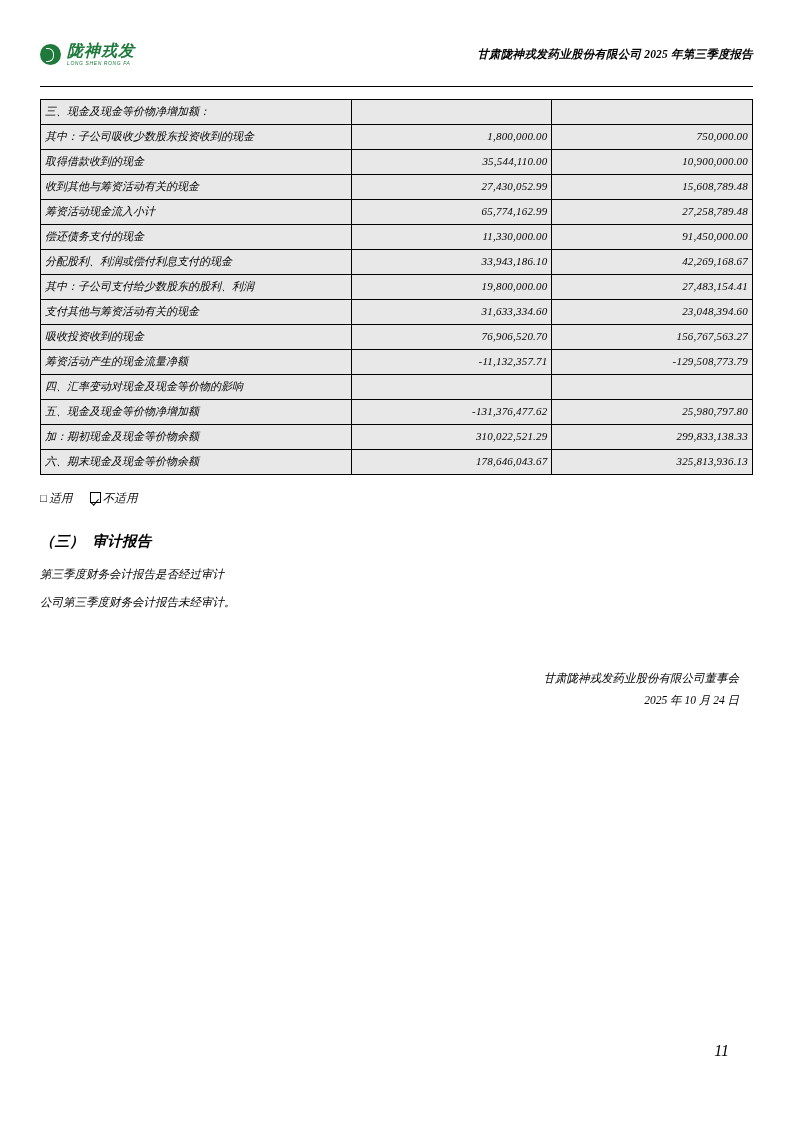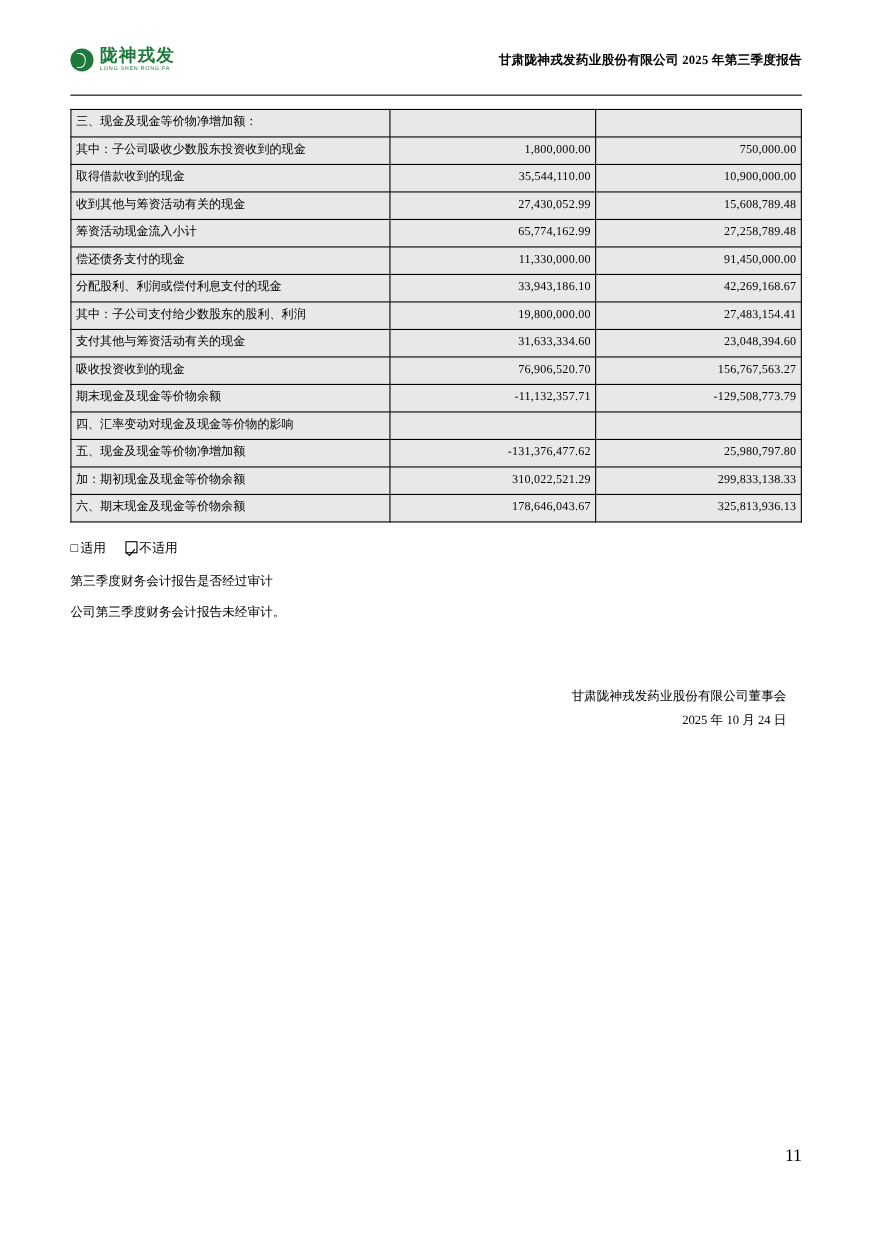--- a/index.html
+++ b/index.html
@@ -12,21 +12,22 @@
     height: 1122px;
     font-family: "Liberation Serif", "DejaVu Serif", serif;
     color: #000000;
     position: relative;
   }
   .page {
     position: relative;
     width: 793px;
     height: 1122px;
     box-sizing: border-box;
-    padding: 0 64px;
+    padding: 0 40px;
+    font-style: italic;
   }
 
   
   .header {
     position: relative;
     height: 56px;
     display: flex;
     align-items: center;
     justify-content: space-between;
     padding-top: 26px;
@@ -251,21 +252,21 @@
         <td class="label ind1">支付其他与筹资活动有关的现金</td>
         <td class="num">31,633,334.60</td>
         <td class="num">23,048,394.60</td>
       </tr>
       <tr>
         <td class="label ind1">吸收投资收到的现金</td>
         <td class="num">76,906,520.70</td>
         <td class="num">156,767,563.27</td>
       </tr>
       <tr>
-        <td class="label ind1">期末现金及现金等价物余额</td>
+        <td class="label ind1">筹资活动产生的现金流量净额</td>
         <td class="num">-11,132,357.71</td>
         <td class="num">-129,508,773.79</td>
       </tr>
       <tr>
         <td class="label two-line">四、汇率变动对现金及现金等价物的影响</td>
         <td class="num"></td>
         <td class="num"></td>
       </tr>
       <tr>
         <td class="label">五、现金及现金等价物净增加额</td>
@@ -284,20 +285,24 @@
       </tr>
     </tbody>
   </table>
 
 
   <div class="choice">
     <span class="box-empty">适用</span>
     <span class="box-checked"><span class="bx"></span><span>不适用</span></span>
   </div>
 
+  <h2 class="sec-head">
+    <span class="idx">（三）</span>
+    <span>审计报告</span>
+  </h2>
 
   <p class="para">第三季度财务会计报告是否经过审计</p>
 
 
   <p class="para small-gap">公司第三季度财务会计报告未经审计。</p>
 
   <div class="sign">
     <div>甘肃陇神戎发药业股份有限公司董事会</div>
     <div>2025 年 10 月 24 日</div>
   </div>

